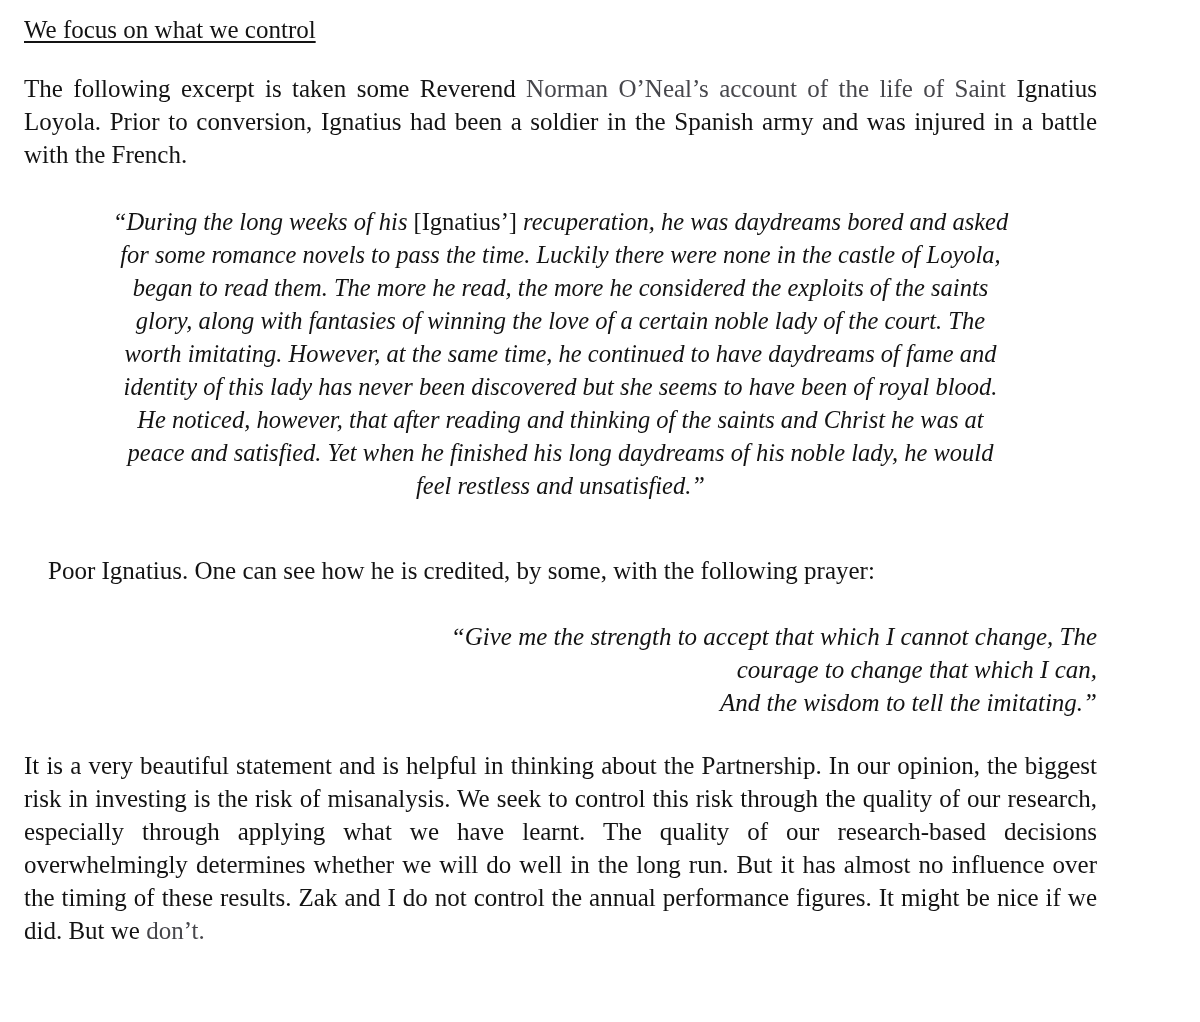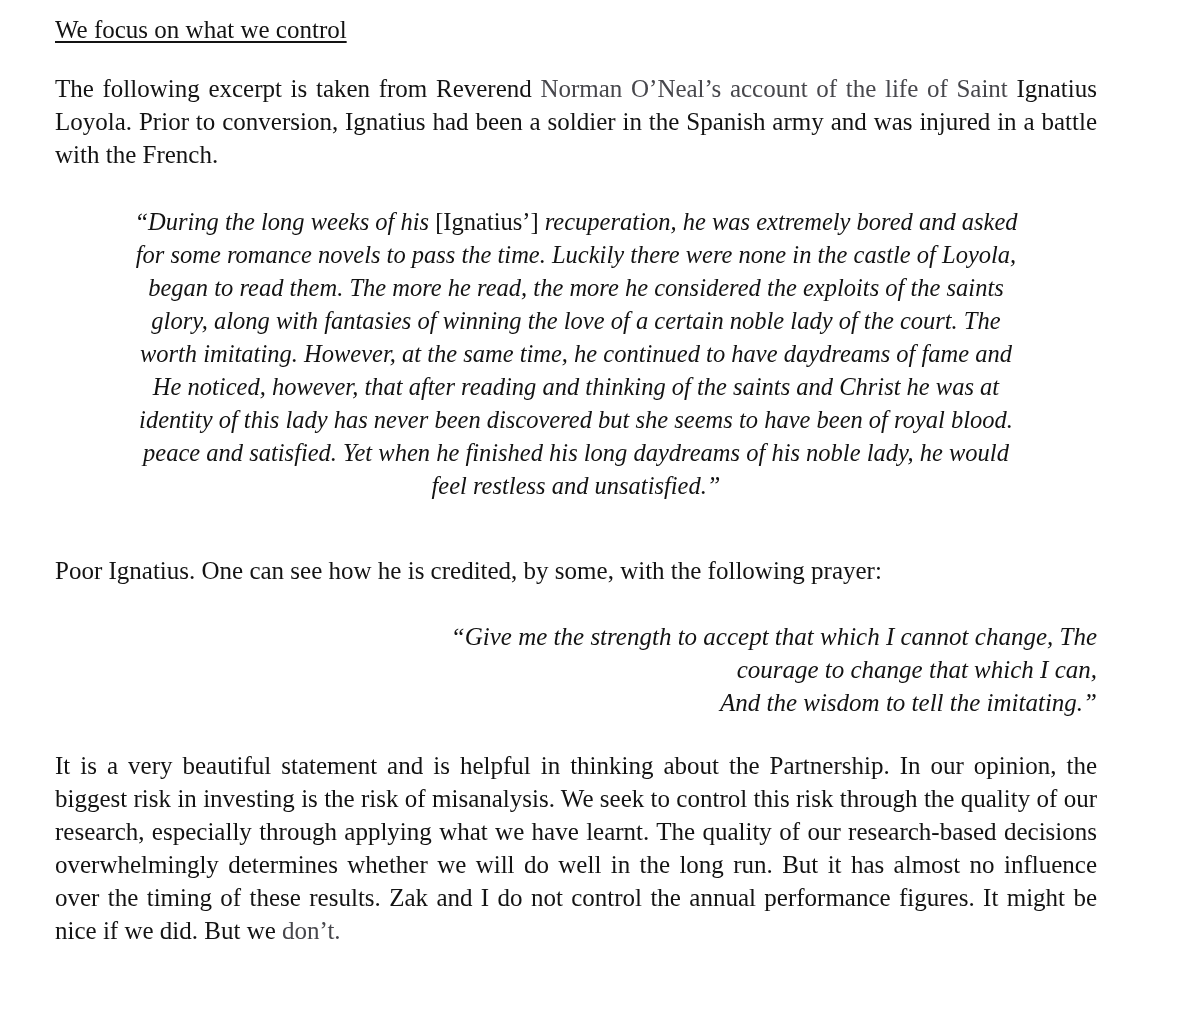--- a/index.html
+++ b/index.html
@@ -5,38 +5,38 @@
   :root {
     --text: #131313;
     --muted: #47474c;
     --bg: #ffffff;
   }
   * { box-sizing: border-box; }
   html, body { margin: 0; padding: 0; background: var(--bg); }
   .page {
     width: 1147px;
     height: 1022px;
-    padding: 13px 50px 0 55px;
+    padding: 13px 50px 0 24px;
     overflow: hidden;
     background: var(--bg);
     color: var(--text);
     font-family: "Liberation Serif", "DejaVu Serif", serif;
     font-size: 25px;
     line-height: 33px;
   }
   .heading {
     font-size: 25px;
     font-weight: normal;
     text-decoration: underline;
     text-underline-offset: 3px;
     margin: 0 0 26px 0;
   }
   .para { margin: 0; }
   .para-intro   { text-align: justify; margin-bottom: 34px; }
-  .para-credit  { margin-bottom: 33px; }
+  .para-credit  { margin-bottom: 33px; margin-left: 24px; }
   .para-closing { text-align: justify; }
   .quote {
     font-style: italic;
     text-align: center;
     margin: 0 0 52px 0;
     font-size: 24.5px;
   }
   .prayer {
     font-style: italic;
     text-align: right;
@@ -46,30 +46,30 @@
   .muted { color: var(--muted); }
   .roman { font-style: normal; text-align: center; }
 </style>
 </head>
 <body>
 
 <div class="page">
 
   <h1 class="heading">We focus on what we control</h1>
 
-  <p class="para para-intro"><span>The following excerpt is taken from Reverend </span><span class="muted">Norman O’Neal’s account of the life of Saint</span><span> Ignatius Loyola. Prior to conversion, Ignatius had been a soldier in the Spanish army and was injured in a battle with the French.</span></p>
+  <p class="para para-intro"><span>The following excerpt is taken some Reverend </span><span class="muted">Norman O’Neal’s account of the life of Saint</span><span> Ignatius Loyola. Prior to conversion, Ignatius had been a soldier in the Spanish army and was injured in a battle with the French.</span></p>
 
   <div class="quote">
-      <div class="quote-line"><span>“During the long weeks of his </span><span class="roman">[Ignatius’]</span><span> recuperation, he was extremely bored and asked</span></div>
+      <div class="quote-line"><span>“During the long weeks of his </span><span class="roman">[Ignatius’]</span><span> recuperation, he was daydreams bored and asked</span></div>
       <div class="quote-line"><span>for some romance novels to pass the time. Luckily there were none in the castle of Loyola,</span></div>
       <div class="quote-line"><span>began to read them. The more he read, the more he considered the exploits of the saints</span></div>
       <div class="quote-line"><span>glory, along with fantasies of winning the love of a certain noble lady of the court. The</span></div>
       <div class="quote-line"><span>worth imitating. However, at the same time, he continued to have daydreams of fame and</span></div>
+      <div class="quote-line"><span>identity of this lady has never been discovered but she seems to have been of royal blood.</span></div>
       <div class="quote-line"><span>He noticed, however, that after reading and thinking of the saints and Christ he was at</span></div>
-      <div class="quote-line"><span>identity of this lady has never been discovered but she seems to have been of royal blood.</span></div>
       <div class="quote-line"><span>peace and satisfied. Yet when he finished his long daydreams of his noble lady, he would</span></div>
       <div class="quote-line"><span>feel restless and unsatisfied.”</span></div>
     </div>
 
   <p class="para para-credit">Poor Ignatius. One can see how he is credited, by some, with the following prayer:</p>
 
   <div class="prayer">
       <div class="quote-line"><span>“Give me the strength to accept that which I cannot change, The</span></div>
       <div class="quote-line"><span>courage to change that which I can,</span></div>
       <div class="quote-line"><span>And the wisdom to tell the imitating.”</span></div>

